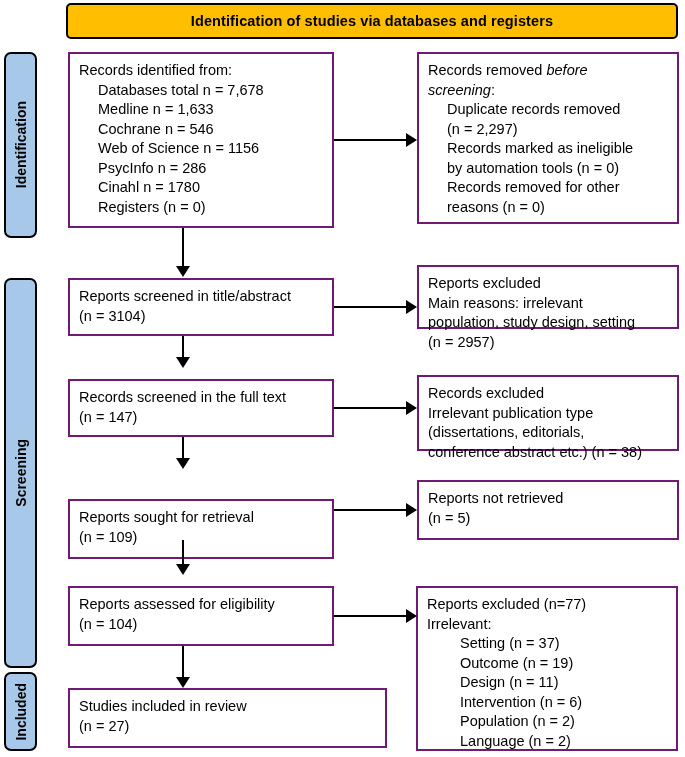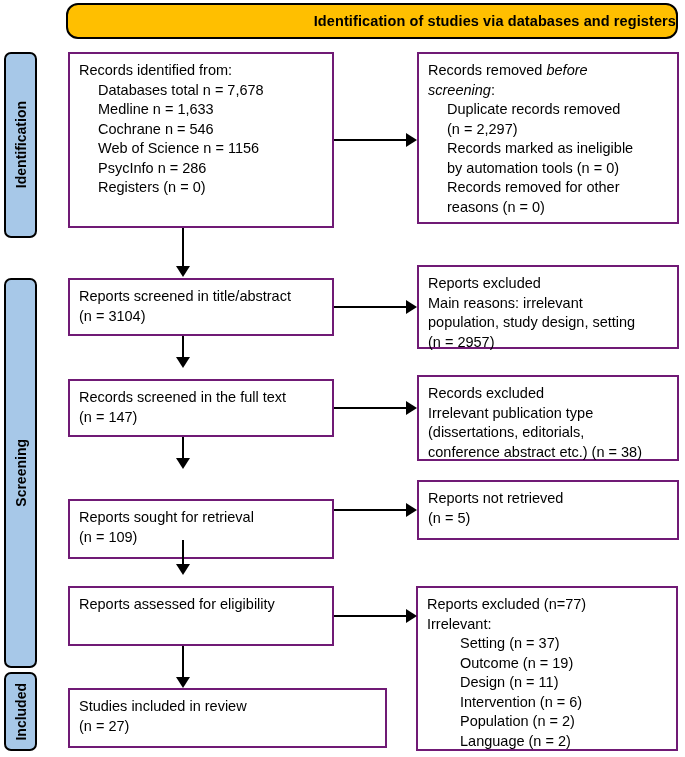--- a/index.html
+++ b/index.html
@@ -23,25 +23,25 @@
 
   
   .banner {
     position: absolute;
     left: 66px;
     top: 3px;
     width: 612px;
     height: 36px;
     background: #FFBF00;
     border: 2px solid #000000;
-    border-radius: 12px;
+    border-radius: 5px;
     box-sizing: border-box;
     display: flex;
     align-items: center;
-    justify-content: flex-end;
+    justify-content: center;
     font-size: 14.5px;
     font-weight: bold;
     letter-spacing: 0.1px;
     color: #000000;
   }
 
   
   .stage {
     position: absolute;
     left: 4px;
@@ -85,22 +85,22 @@
   
   .b-identified   { left: 68px; top: 52px;  width: 266px; height: 176px; }
   .b-screened-ta  { left: 68px; top: 278px; width: 266px; height: 58px; }
   .b-screened-ft  { left: 68px; top: 379px; width: 266px; height: 58px; }
   .b-sought       { left: 68px; top: 499px; width: 266px; height: 60px; }
   .b-assessed     { left: 68px; top: 586px; width: 266px; height: 60px; }
   .b-included     { left: 68px; top: 688px; width: 319px; height: 60px; }
 
   
   .b-removed      { left: 417px; top: 52px;  width: 262px; height: 172px; }
-  .b-excl-ta      { left: 417px; top: 265px; width: 262px; height: 84px; }
-  .b-excl-ft      { left: 417px; top: 375px; width: 262px; height: 86px; }
+  .b-excl-ta      { left: 417px; top: 265px; width: 262px; height: 64px; }
+  .b-excl-ft      { left: 417px; top: 375px; width: 262px; height: 76px; }
   .b-notretrieved { left: 417px; top: 480px; width: 262px; height: 60px; }
   .b-excl-elig    { left: 416px; top: 586px; width: 262px; height: 165px; }
 
   
   .vline {
     position: absolute;
     width: 2px;
     background: #000000;
   }
   .hline {
@@ -144,20 +144,21 @@
     <span>Included</span>
   </div>
 
   <div class="box b-identified">
     <div class="line">Records identified from:</div>
     <div class="line indent">Databases total n = 7,678</div>
     <div class="line indent">Medline n = 1,633</div>
     <div class="line indent">Cochrane n = 546</div>
     <div class="line indent">Web of Science n = 1156</div>
     <div class="line indent">PsycInfo n = 286</div>
+    <div class="line indent">Cinahl n = 1780</div>
     <div class="line indent">Registers (n = 0)</div>
   </div>
 
   <div class="box b-removed">
     <div class="line"><span>Records removed </span><span class="ital">before</span></div>
     <div class="line"><span class="ital">screening</span><span>:</span></div>
     <div class="line indent">Duplicate records removed</div>
     <div class="line indent">(n = 2,297)</div>
     <div class="line indent">Records marked as ineligible</div>
     <div class="line indent">by automation tools (n = 0)</div>
@@ -218,20 +219,21 @@
   </div>
 
   <div class="hline" style="left:334px; top:509px; width:73px;"></div>
   <div class="arrow-right" style="left:406px; top:503px;"></div>
 
   <div class="vline" style="left:182px; top:540px; height:24px;"></div>
   <div class="arrow-down" style="left:176px; top:564px;"></div>
 
   <div class="box b-assessed">
     <div class="line">Reports assessed for eligibility</div>
+    <div class="line">(n = 104)</div>
   </div>
 
   <div class="box b-excl-elig">
     <div class="line">Reports excluded (n=77)</div>
     <div class="line">Irrelevant:</div>
     <div class="line indent2">Setting (n = 37)</div>
     <div class="line indent2">Outcome (n = 19)</div>
     <div class="line indent2">Design (n = 11)</div>
     <div class="line indent2">Intervention (n = 6)</div>
     <div class="line indent2">Population (n = 2)</div>

